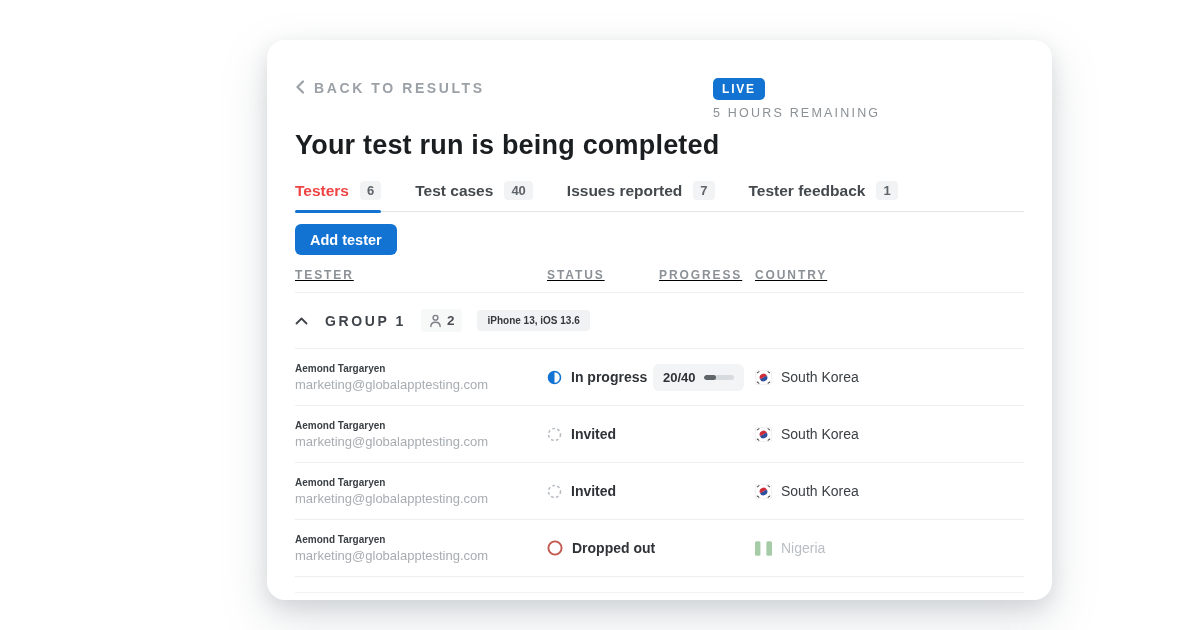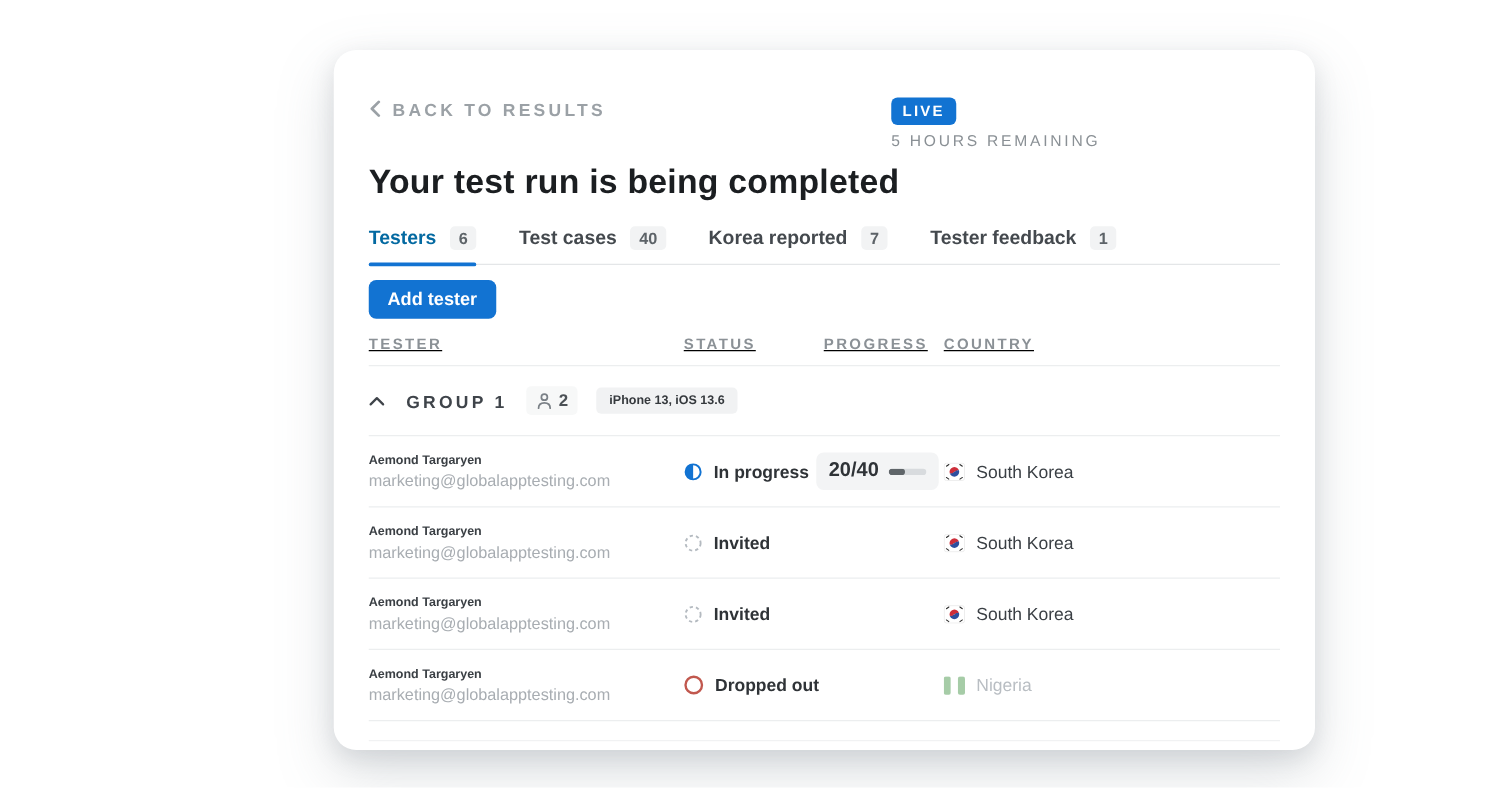--- a/index.html
+++ b/index.html
@@ -34,21 +34,21 @@
   .live-block{position:absolute;left:418px;top:2px;}
   .live-badge{display:inline-block;background:var(--accent);color:#fff;font-size:12px;
     font-weight:700;letter-spacing:1.8px;padding:4px 9px;border-radius:5px;}
   .time-remaining{margin-top:6px;color:#8a9095;font-size:12.5px;font-weight:400;letter-spacing:2.2px;}
   
   .page-title{margin-top:30px;font-size:27px;font-weight:700;color:var(--ink);letter-spacing:.2px;}
   
   .tabs{margin-top:14px;display:flex;gap:34px;border-bottom:1px solid #e4e6e8;}
   .tab{display:flex;align-items:center;gap:11px;padding:6px 0 11px 0;position:relative;cursor:pointer;}
   .tab-label{font-size:15.5px;font-weight:700;color:var(--tab-ink);}
-  .tab.active .tab-label{color:#0369a1;}
+  .tab.active .tab-label{color:#ef4444;}
   .tab.active::after{content:"";position:absolute;left:0;right:0;bottom:-2px;height:3px;
     background:var(--accent);border-radius:2px;}
   .tab-count{background:var(--pill-bg);color:#5d6368;font-size:13px;font-weight:700;
     padding:2px 7px;border-radius:4px;}
   
   .controls{margin-top:12px;display:flex;align-items:center;gap:24px;height:31px;}
   .btn-primary{background:var(--accent);color:#fff;border:none;border-radius:6px;
     font-family:inherit;font-size:14.5px;font-weight:700;padding:7px 15px;height:31px;cursor:pointer;}
   .checkbox-wrap{display:flex;align-items:center;gap:8px;cursor:pointer;}
   .checkbox{width:16px;height:16px;background:var(--accent);border-radius:4px;display:flex;
@@ -68,21 +68,21 @@
   .trow{height:57px;border-bottom:1px solid var(--divider);}
   .tester-name{font-size:10px;font-weight:700;color:#3a3f44;}
   .tester-email{font-size:13px;color:var(--light-muted);margin-top:3px;}
   .status-cell{display:flex;align-items:center;gap:9px;}
   .sicon{display:none;align-items:center;}
   .sicon.show{display:inline-flex;}
   .status-label{font-size:14px;font-weight:700;color:#2f3337;}
   .progress-pill{display:none;align-items:center;gap:8px;background:#f3f4f5;border-radius:6px;
     padding:6px 10px;margin-left:-6px;}
   .progress-pill.show{display:inline-flex;}
-  .pvalue{font-size:16px;font-weight:700;color:#2f3337;}
+  .pvalue{font-size:13px;font-weight:700;color:#2f3337;}
   .pbar{width:30px;height:5px;background:#d8dbde;border-radius:3px;overflow:hidden;display:inline-block;}
   .pfill{display:block;height:100%;background:#5f6569;border-radius:3px;}
   .country-cell{display:flex;align-items:center;gap:9px;}
   .flag{display:none;align-items:center;}
   .flag.show{display:inline-flex;}
   .country-label{font-size:14px;color:#3a3f44;}
   .trow.faded-country .country-label{color:#b9bec3;}
   .trow.faded-country .flag{opacity:.5;}
   .partial-row{height:16px;border-bottom:1px solid #f1f2f3;}
 </style>
@@ -113,21 +113,21 @@
     <span class="tab-label">Testers</span>
     <span class="tab-count">6</span>
   </div>
 
   <div class="tab">
     <span class="tab-label">Test cases</span>
     <span class="tab-count">40</span>
   </div>
 
   <div class="tab">
-    <span class="tab-label">Korea reported</span>
+    <span class="tab-label">Issues reported</span>
     <span class="tab-count">7</span>
   </div>
 
   <div class="tab">
     <span class="tab-label">Tester feedback</span>
     <span class="tab-count">1</span>
   </div>
 </div>
 
   <div class="controls">

